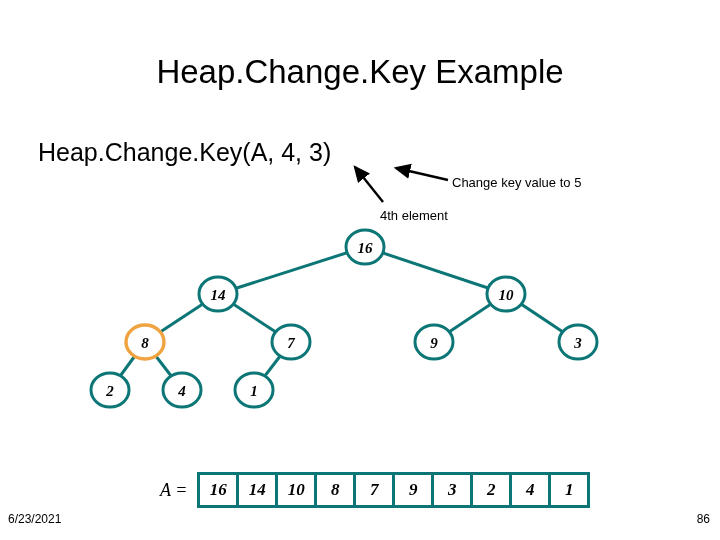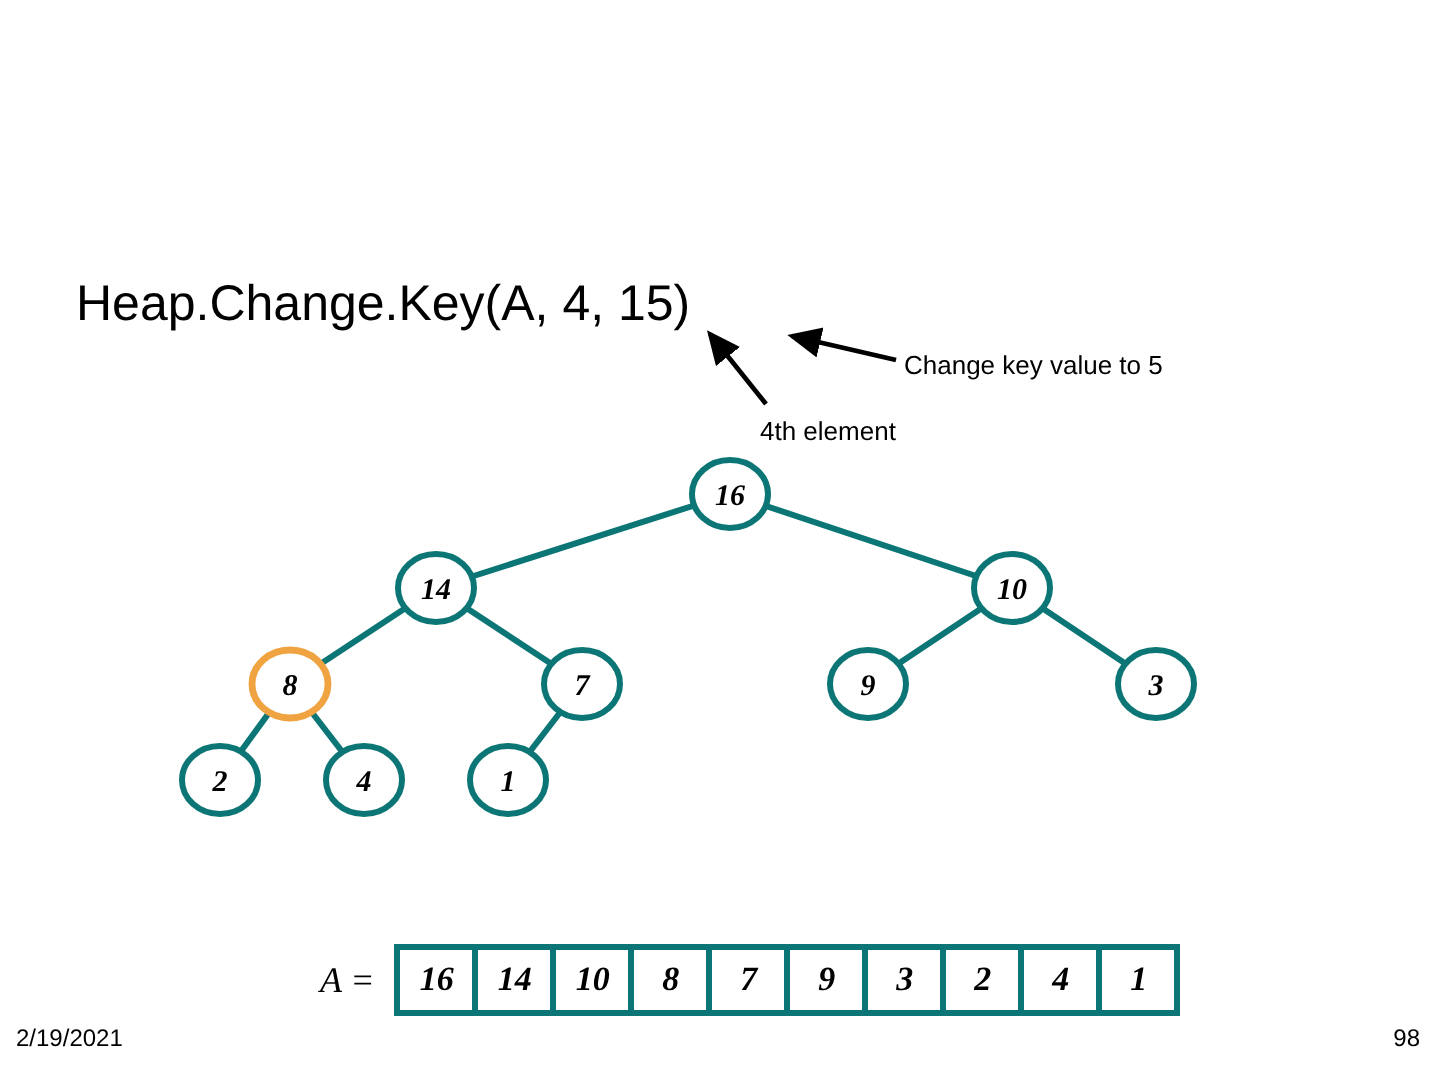--- a/index.html
+++ b/index.html
@@ -132,22 +132,23 @@
     top: 512px;
     font-size: 12px;
     color: #000000;
   }
 </style>
 </head>
 <body>
 
 <div id="slide">
 
-
-  <div id="call-expression">Heap.Change.Key(A, 4, 15)</div>
+  <div id="slide-title">Heap.Change.Key Example</div>
+
+  <div id="call-expression">Heap.Change.Key(A, 4, 3)</div>
 
   <svg id="annotation-arrows" viewBox="0 0 720 540">
     <defs>
       <marker id="arrowhead" markerWidth="7" markerHeight="7" refX="6" refY="3.2" orient="auto" markerUnits="strokeWidth">
         <path d="M0,0 L7,3.2 L0,6.4 z" fill="#000000"></path>
       </marker>
     </defs>
 
     <line x1="448" y1="180" x2="396" y2="168" stroke="#000000" stroke-width="2.4" marker-end="url(#arrowhead)"></line>
 
@@ -223,16 +224,16 @@
         <div class="array-cell">8</div>
         <div class="array-cell">7</div>
         <div class="array-cell">9</div>
         <div class="array-cell">3</div>
         <div class="array-cell">2</div>
         <div class="array-cell">4</div>
         <div class="array-cell">1</div>
       </div>
   </div>
 
-  <div id="footer-date">2/19/2021</div>
-  <div id="footer-page">98</div>
+  <div id="footer-date">6/23/2021</div>
+  <div id="footer-page">86</div>
 
 </div>
 
 </body></html>

